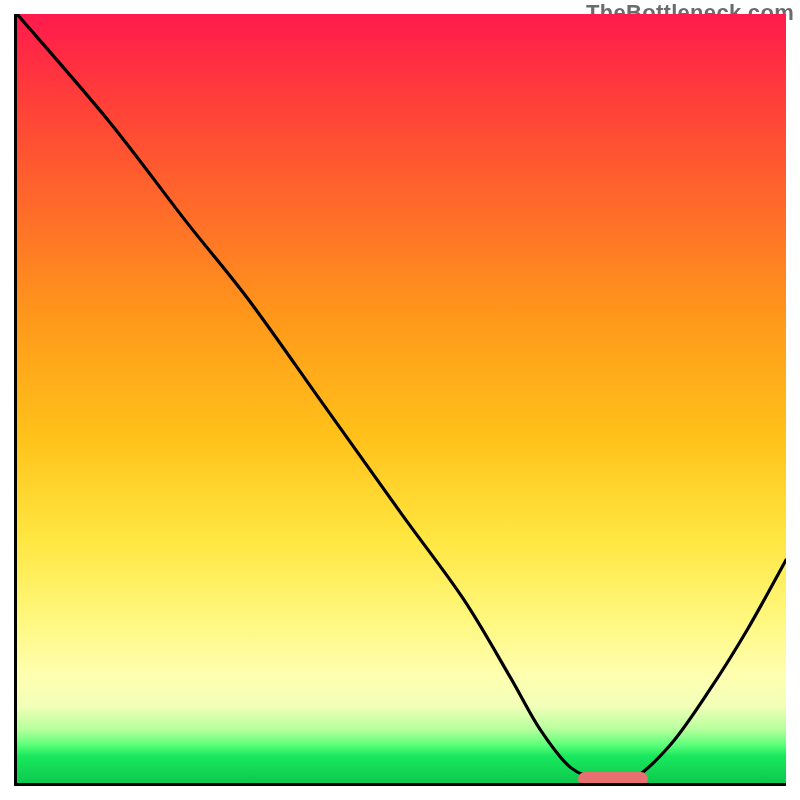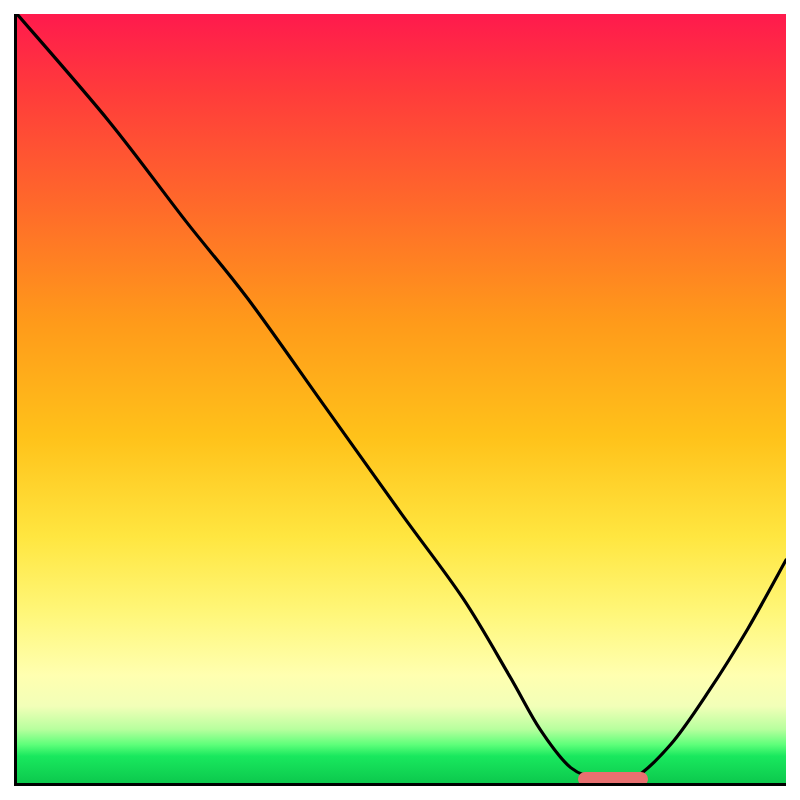--- a/index.html
+++ b/index.html
@@ -66,20 +66,21 @@
     height: 14px;
     background: #e87070;
     border-radius: 7px;
   }
 </style>
 </head>
 <body>
 
 <div class="chart-container">
 
+  <div class="watermark">TheBottleneck.com</div>
 
   <div class="plot-area">
 
     <svg class="curve" viewBox="0 0 769 769" preserveAspectRatio="none">
       <path id="curve-path" fill="none" stroke="#000" stroke-width="3.2" stroke-linecap="round" stroke-linejoin="round" d="M 0,0 C 15.38,17.943333333333328 64.08333333333333,73.05499999999998 92.28,107.65999999999997 C 120.47666666666667,142.26499999999996 146.11,178.15166666666667 169.18,207.63 C 192.25,237.10833333333332 207.63,253.76999999999998 230.7,284.53 C 253.76999999999998,315.28999999999996 281.9666666666667,356.30333333333334 307.6,392.19 C 333.23333333333335,428.07666666666665 361.43,467.80833333333334 384.5,499.85 C 407.57,531.8916666666667 428.07666666666665,557.5250000000001 446.02,584.44 C 463.9633333333333,611.355 479.34333333333336,639.5516666666667 492.16,661.34 C 504.9766666666667,683.1283333333333 512.6666666666667,699.79 522.9200000000001,715.17 C 533.1733333333334,730.55 543.4266666666666,745.2891666666667 553.68,753.62 C 563.9333333333333,761.9508333333333 574.1866666666667,763.2325 584.44,765.155 C 594.6933333333334,767.0775 603.6650000000001,770.9225 615.2,765.155 C 626.735,759.3874999999999 640.8333333333333,745.2891666666666 653.65,730.55 C 666.4666666666667,715.8108333333333 679.2833333333333,695.945 692.1,676.72 C 704.9166666666667,657.495 717.7333333333333,636.9883333333333 730.55,615.2 C 743.3666666666666,593.4116666666667 762.5916666666667,557.525 769,545.99"></path>
     </svg>
 
     <div id="opt-marker" class="marker" style="left: 561.37px; width: 69.21px; top: 758.155px; background: rgb(232, 112, 112);"></div>
 
   </div>

